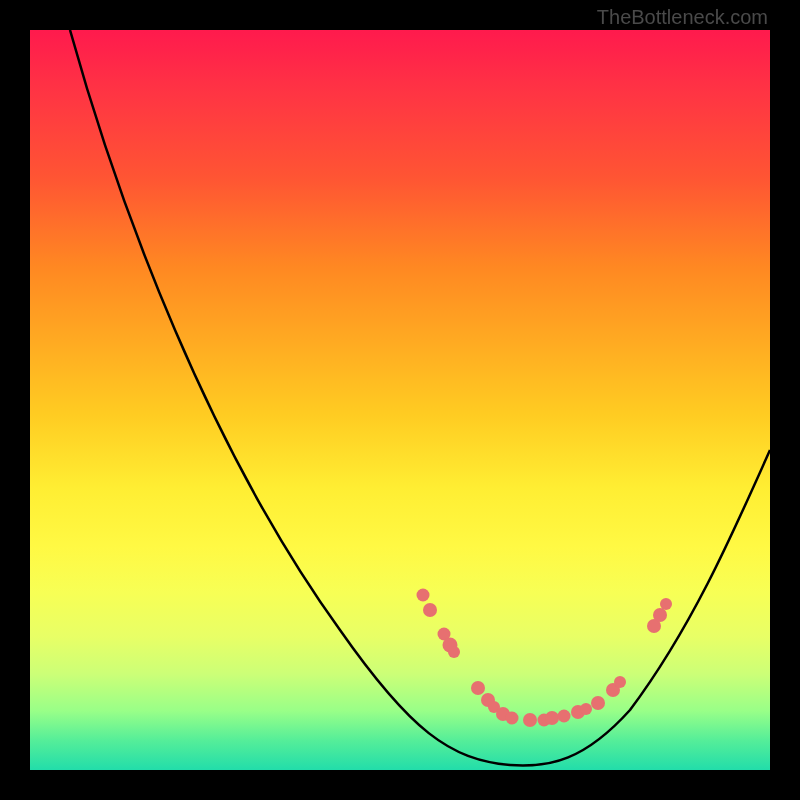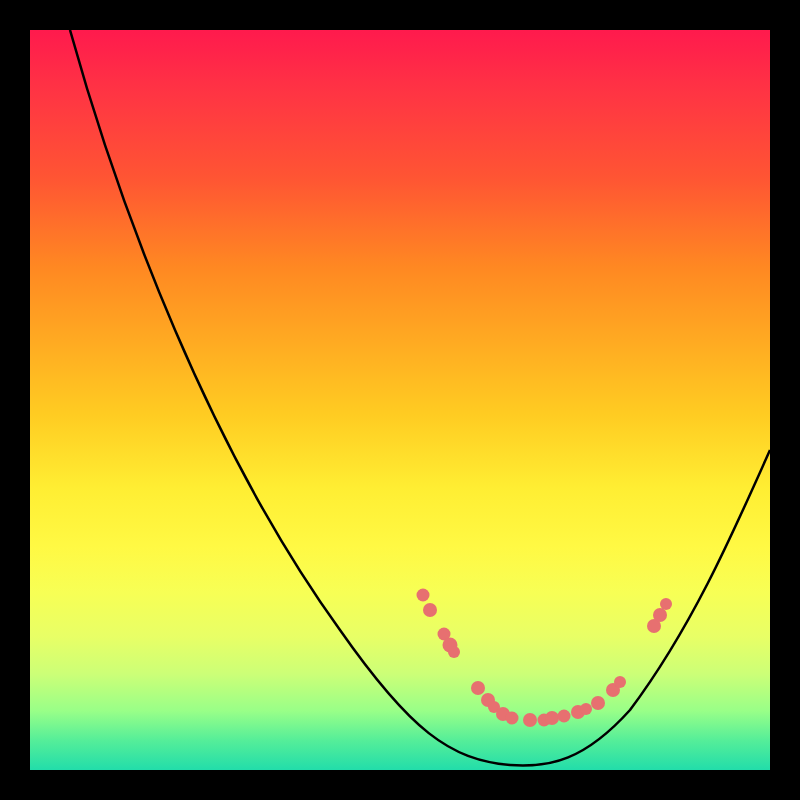--- a/index.html
+++ b/index.html
@@ -54,20 +54,21 @@
     left: 0;
     top: 0;
     width: 740px;
     height: 740px;
   }
 </style>
 </head>
 <body>
 
 <div class="container">
+  <div class="watermark">TheBottleneck.com</div>
   <div class="plot-area">
     <svg class="curve" viewBox="0 0 740 740">
       <path fill="none" stroke="#000" stroke-width="2.5" d="M 40 0 C 90 180, 180 420, 310 600 C 380 700, 420 730, 480 735 C 520 738, 555 730, 600 680 C 660 600, 700 510, 740 420"></path>
       <g id="points-group">
           <circle cx="393" cy="565" r="6.5" fill="#e77070"></circle>
           <circle cx="400" cy="580" r="7" fill="#e77070"></circle>
           <circle cx="414" cy="604" r="6.5" fill="#e77070"></circle>
           <circle cx="420" cy="615" r="7.5" fill="#e77070"></circle>
           <circle cx="424" cy="622" r="6" fill="#e77070"></circle>
           <circle cx="448" cy="658" r="7" fill="#e77070"></circle>

